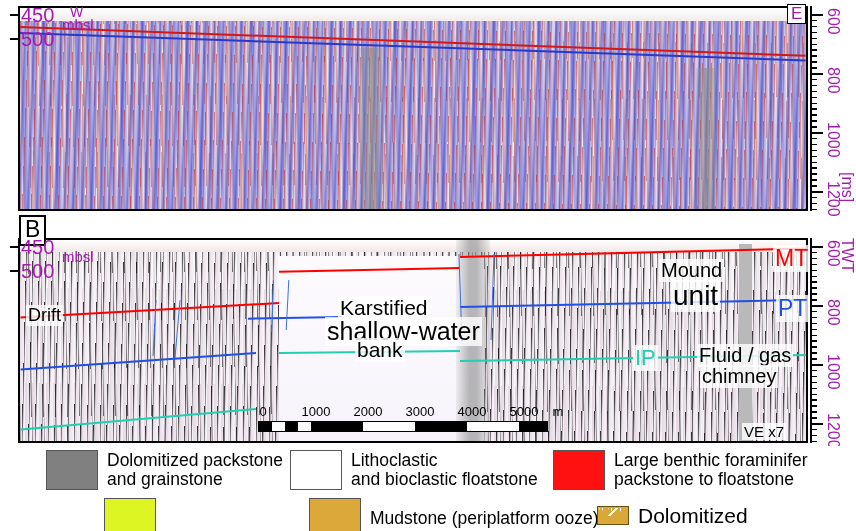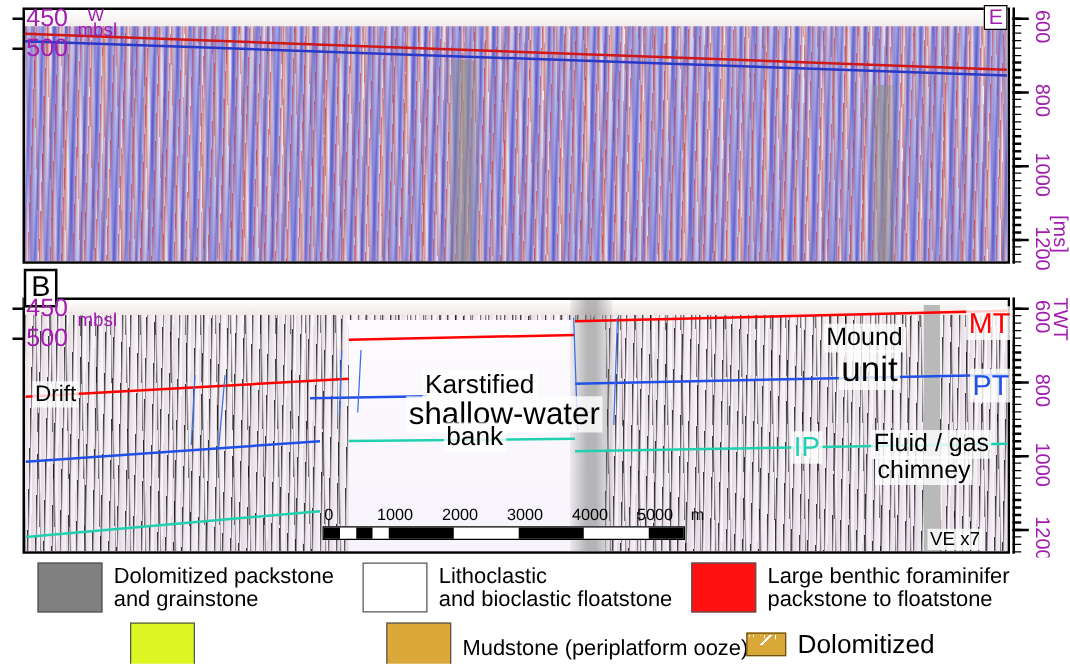--- a/index.html
+++ b/index.html
@@ -252,21 +252,21 @@
       <i style="left:0px;width:13px;"></i>
       <i style="left:26px;width:13px;"></i>
       <i style="left:52px;width:52px;"></i>
       <i style="left:156px;width:52px;"></i>
       <i style="left:260px;width:28px;"></i>
     </div>
   </div>
 
   <div id="legend">
     <div class="lgRow" style="top:4px;height:42px;">
-      <div class="lgItem" style="left:30px;top:0;">
+      <div class="lgItem" style="left:46px;top:0;">
         <div class="sw" id="sw1" style="background: rgb(128, 128, 128);"></div>
         <div class="swTxt">
           <div>Dolomitized packstone</div>
           <div>and grainstone</div>
         </div>
       </div>
       <div class="lgItem" style="left:290px;top:0;align-items:center;">
         <div class="sw" id="sw2" style="background: rgb(255, 255, 255);"></div>
         <div class="swTxt">
           <div>Lithoclastic</div>

